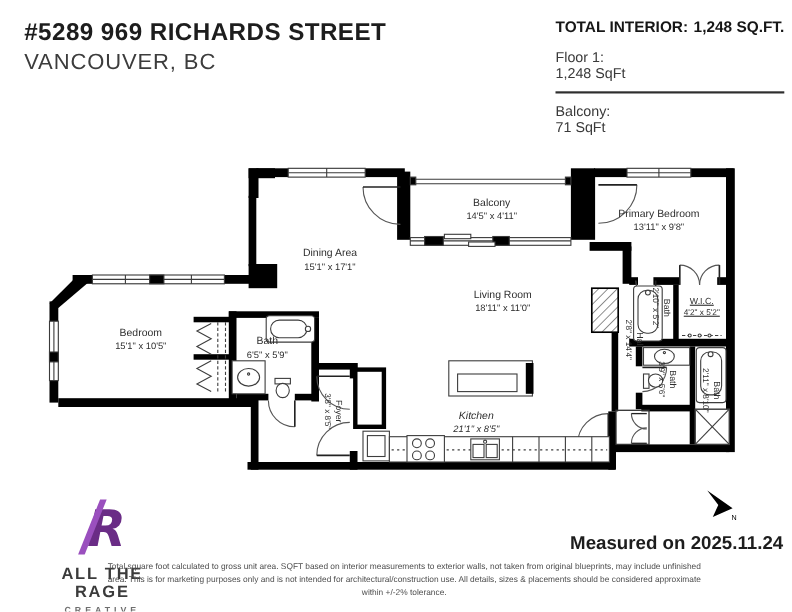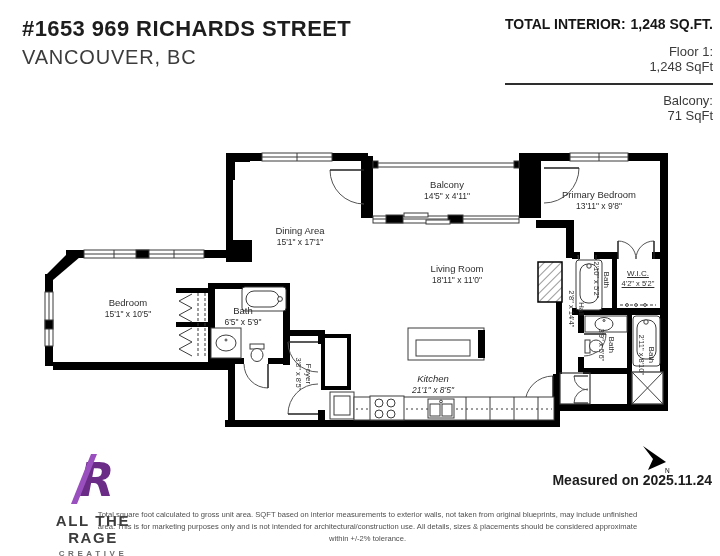--- a/index.html
+++ b/index.html
@@ -6,45 +6,45 @@
   body{width:720px;height:556px;background:#ffffff;position:relative;overflow:hidden;
        font-family:"Liberation Sans", sans-serif;color:#222;}
   .abs{position:absolute;}
 
   
   .title{left:22px;top:16px;font-size:22px;font-weight:700;letter-spacing:.4px;color:#1d1d1d;}
   .subtitle{left:22px;top:46px;font-size:20px;font-weight:400;letter-spacing:.8px;color:#3c3c3c;text-align:right;}
 
   
   .summary{left:505px;top:16px;width:208px;}
-  .sum-row{display:flex;justify-content:space-between;align-items:flex-end;}
+  .sum-row{display:flex;justify-content:space-between;align-items:flex-start;}
   .sum-total{font-size:14px;font-weight:700;color:#161616;margin-bottom:12px;}
   .sum-line{font-size:13px;font-weight:400;color:#3a3a3a;margin-bottom:9px;flex-direction:column;}
   .sum-sep{border:0;border-top:2px solid #2e2e2e;margin:0 0 8px 0;}
 
   
   .room-label{position:absolute;text-align:center;color:#2d2d2d;line-height:1.4;}
   .room-name{font-size:9.5px;}
   .room-dims{font-size:8.5px;}
   .room-label.small .room-name{font-size:8px;}
   .room-label.small .room-dims{font-size:7.5px;}
   .rot90{transform:rotate(90deg);}
 
   
   .logo-box{left:34px;top:452px;width:118px;text-align:center;}
   .logo-text1{font-size:15px;font-weight:700;letter-spacing:1.6px;color:#3b3b3b;margin-top:2px;}
   .logo-text2{font-size:8px;font-weight:700;letter-spacing:3.6px;color:#6e6e6e;margin-top:3px;}
-  .measured{right:8px;top:472px;font-size:14px;font-weight:700;color:#1d1d1d;}
+  .measured{right:8px;top:484px;font-size:17px;font-weight:700;color:#1d1d1d;}
   .disclaimer{left:95px;top:509px;width:545px;font-size:7.6px;line-height:1.55;
               color:#4f4f4f;text-align:center;}
 </style>
 </head>
 <body>
 
-<div class="abs title">#1653 969 RICHARDS STREET</div>
+<div class="abs title">#5289 969 RICHARDS STREET</div>
 <div class="abs subtitle">VANCOUVER, BC</div>
 
 <div class="abs summary">
   <div class="sum-row sum-total">
     <span>TOTAL INTERIOR:</span>
     <span>1,248 SQ.FT.</span>
   </div>
   <div class="sum-row sum-line">
     <span>Floor 1:</span>
     <span>1,248 SqFt</span>

